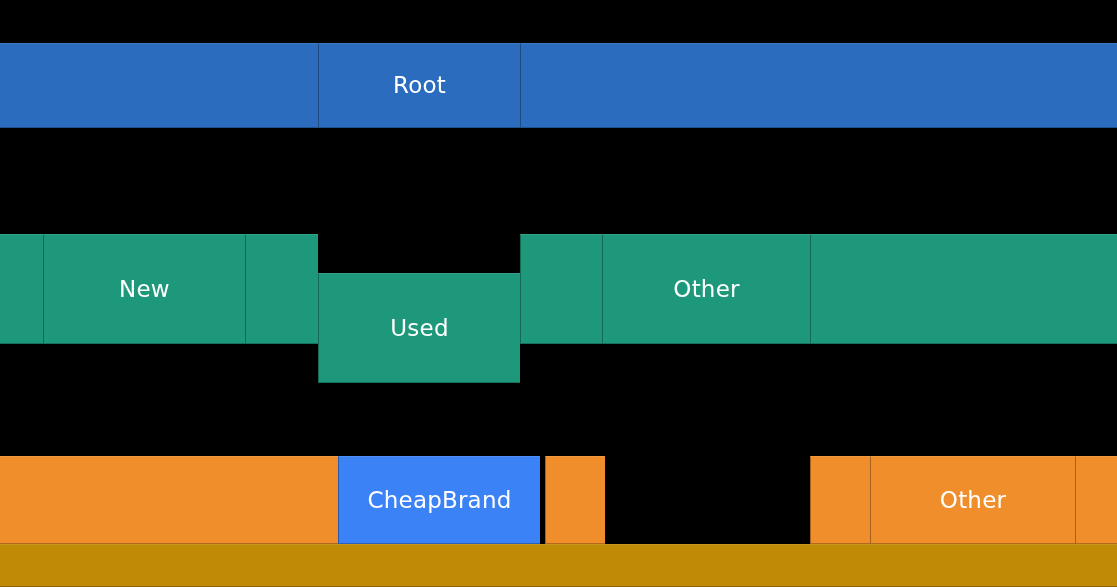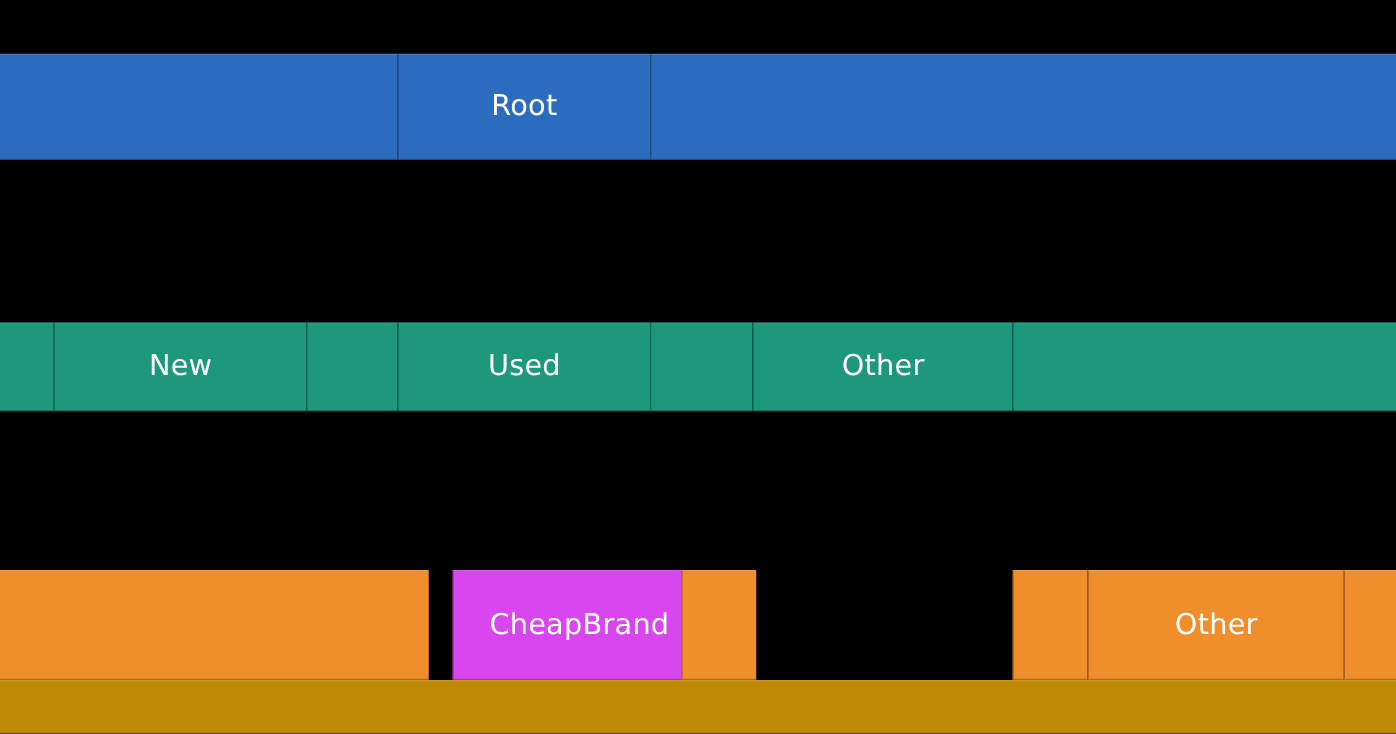--- a/index.html
+++ b/index.html
@@ -58,38 +58,38 @@
 <body>
 
 <div id="chart-canvas" style="background: rgb(0, 0, 0); width: 1117px; height: 587px;">
     <div class="level-row" style="top: 43px; height: 85px;">
       <div class="node sep-top sep-bottom" style="left: 0px; width: 318px; background: rgb(43, 108, 191);"></div>
       <div class="node sep-left sep-top sep-bottom" style="left: 318px; width: 202px; background: rgb(43, 108, 191);">
         <span class="node-label">Root</span>
       </div>
       <div class="node sep-left sep-top sep-bottom" style="left: 520px; width: 597px; background: rgb(43, 108, 191);"></div>
     </div>
-    <div class="level-row" style="top: 258px; height: 71px;">
+    <div class="level-row" style="top: 234px; height: 110px;">
       <div class="node sep-top sep-bottom" style="left: 0px; width: 43px; background: rgb(29, 152, 123);"></div>
       <div class="node sep-left sep-top sep-bottom" style="left: 43px; width: 202px; background: rgb(29, 152, 123);">
         <span class="node-label">New</span>
       </div>
       <div class="node sep-left sep-top sep-bottom" style="left: 245px; width: 73px; background: rgb(29, 152, 123);"></div>
-      <div class="node sep-left sep-top sep-bottom" style="left: 318px; width: 202px; background: rgb(29, 152, 123);">
+      <div class="node sep-left sep-top sep-bottom" style="left: 318px; width: 202px; background: rgb(29, 152, 123); margin-top: 39px;">
         <span class="node-label">Used</span>
       </div>
       <div class="node sep-left sep-top sep-bottom" style="left: 520px; width: 82px; background: rgb(29, 152, 123);"></div>
       <div class="node sep-left sep-top sep-bottom" style="left: 602px; width: 208px; background: rgb(29, 152, 123);">
         <span class="node-label">Other</span>
       </div>
       <div class="node sep-left sep-top sep-bottom" style="left: 810px; width: 307px; background: rgb(29, 152, 123);"></div>
     </div>
     <div class="level-row" style="top: 456px; height: 88px;">
       <div class="node sep-top sep-bottom" style="left: 0px; width: 343px; background: rgb(239, 142, 42);"></div>
-      <div class="node sep-left sep-top sep-bottom" style="left: 362px; width: 202px; background: #d946ef;">
+      <div class="node sep-left sep-top sep-bottom" style="left: 338px; width: 202px; background: #3b82f6;">
         <span class="node-label">CheapBrand</span>
       </div>
       <div class="node sep-left sep-top sep-bottom" style="left: 545px; width: 60px; background: rgb(239, 142, 42);"></div>
       <div class="node sep-left sep-top sep-bottom" style="left: 810px; width: 60px; background: rgb(239, 142, 42);"></div>
       <div class="node sep-left sep-top sep-bottom" style="left: 870px; width: 205px; background: rgb(239, 142, 42);">
         <span class="node-label">Other</span>
       </div>
       <div class="node sep-left sep-top sep-bottom" style="left: 1075px; width: 42px; background: rgb(239, 142, 42);"></div>
     </div>
     <div class="level-row" style="top: 544px; height: 43px;">

